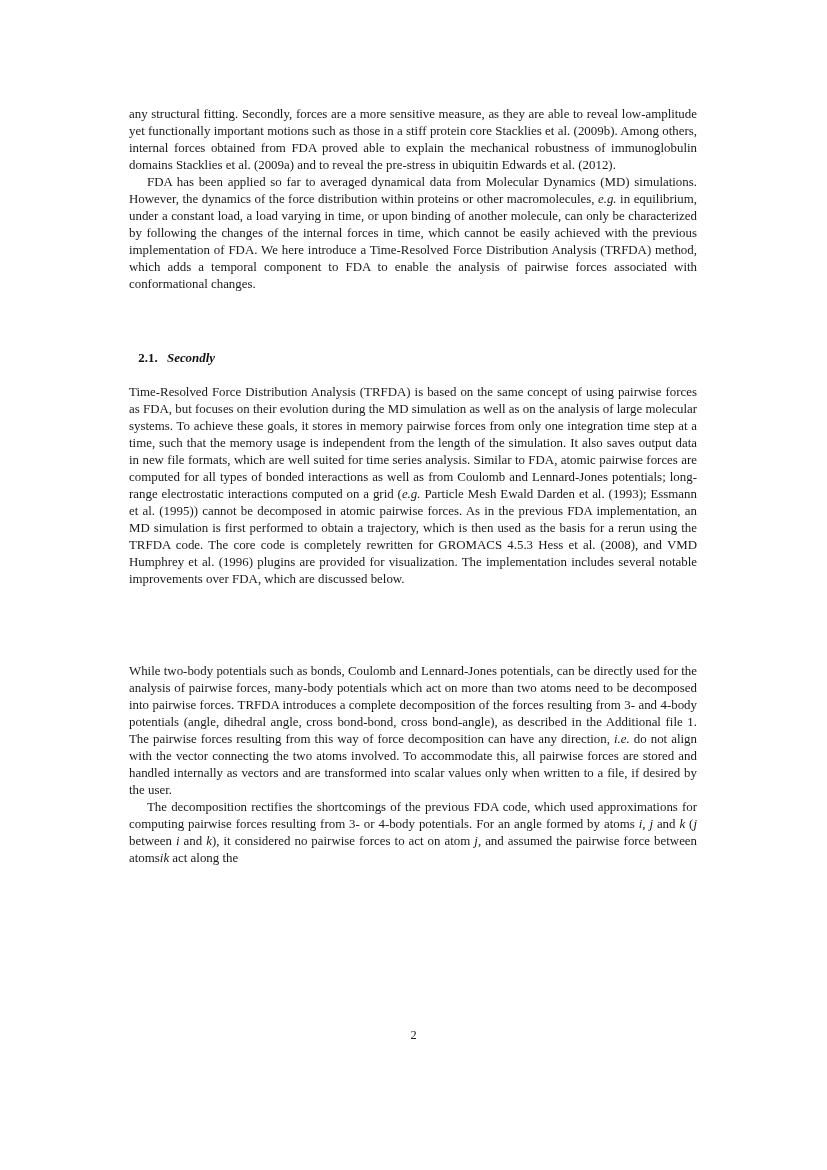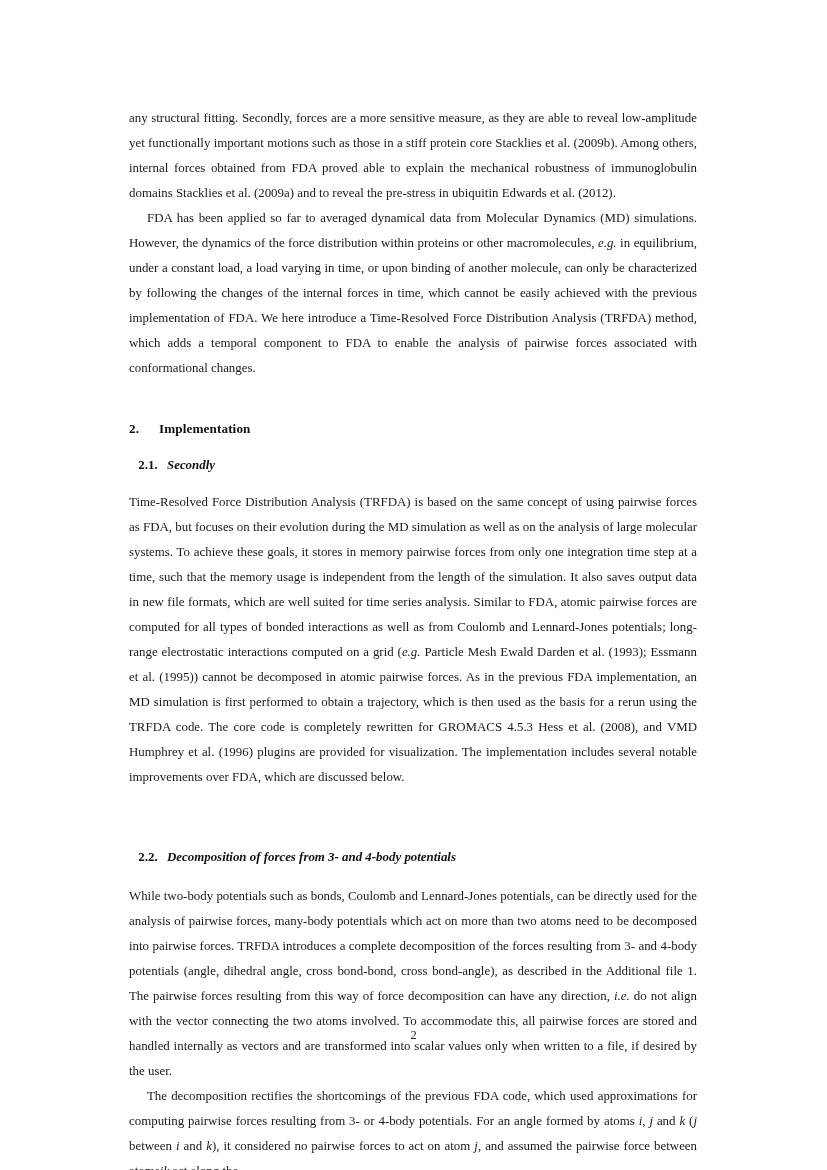--- a/index.html
+++ b/index.html
@@ -25,21 +25,21 @@
   }
   .content {
     position: absolute;
     left: 129px;
     top: 106px;
     width: 568px;
   }
   p.body-text {
     margin: 0;
     font-size: 12.9px;
-    line-height: 25px;
+    line-height: 17px;
     text-align: justify;
     text-justify: inter-word;
     hyphens: none;
     color: #191919;
   }
   p.body-text.indent {
     text-indent: 18px;
   }
   h2.section-heading {
     margin: 0;
@@ -92,33 +92,31 @@
 <div class="page">
 
   <div class="content">
 
     <p class="body-text">any structural fitting. Secondly, forces are a more sensitive measure, as they are able to reveal low-amplitude yet functionally important motions such as those in a stiff protein core Stacklies et al. (2009b). Among others, internal forces obtained from FDA proved able to explain the mechanical robustness of immunoglobulin domains Stacklies et al. (2009a) and to reveal the pre-stress in ubiquitin Edwards et al. (2012).</p>
 
     <p class="body-text indent"><span>FDA has been applied so far to averaged dynamical data from Molecular Dynamics (MD) simulations. However, the dynamics of the force distribution within proteins or other macromolecules, </span><span class="it">e.g.</span><span> in equilibrium, under a constant load, a load varying in time, or upon binding of another molecule, can only be characterized by following the changes of the internal forces in time, which cannot be easily achieved with the previous implementation of FDA. We here introduce a Time-Resolved Force Distribution Analysis (TRFDA) method, which adds a temporal component to FDA to enable the analysis of pairwise forces associated with conformational changes.</span></p>
 
     <div class="gap-before-section"></div>
 
-    <h2 class="section-heading"><span class="num">2.</span><span>Implementation</span></h2>
 
     <div class="gap-before-subsection"></div>
 
     <h3 class="subsection-heading"><span class="num">2.1.</span><span class="title">Secondly</span></h3>
 
     <div class="gap-after-subsection"></div>
 
     <p class="body-text"><span>Time-Resolved Force Distribution Analysis (TRFDA) is based on the same concept of using pairwise forces as FDA, but focuses on their evolution during the MD simulation as well as on the analysis of large molecular systems. To achieve these goals, it stores in memory pairwise forces from only one integration time step at a time, such that the memory usage is independent from the length of the simulation. It also saves output data in new file formats, which are well suited for time series analysis. Similar to FDA, atomic pairwise forces are computed for all types of bonded interactions as well as from Coulomb and Lennard-Jones potentials; long-range electrostatic interactions computed on a grid (</span><span class="it">e.g.</span><span> Particle Mesh Ewald Darden et al. (1993); Essmann et al. (1995)) cannot be decomposed in atomic pairwise forces. As in the previous FDA implementation, an MD simulation is first performed to obtain a trajectory, which is then used as the basis for a rerun using the TRFDA code. The core code is completely rewritten for GROMACS 4.5.3 Hess et al. (2008), and VMD Humphrey et al. (1996) plugins are provided for visualization. The implementation includes several notable improvements over FDA, which are discussed below.</span></p>
 
     <div class="gap-before-section-22"></div>
 
-    <h3 class="subsection-heading"><span class="num">2.2.</span><span class="title">Decomposition of forces from 3- and 4-body potentials</span></h3>
 
     <div class="gap-after-subsection-22"></div>
 
     <p class="body-text"><span>While two-body potentials such as bonds, Coulomb and Lennard-Jones potentials, can be directly used for the analysis of pairwise forces, many-body potentials which act on more than two atoms need to be decomposed into pairwise forces. TRFDA introduces a complete decomposition of the forces resulting from 3- and 4-body potentials (angle, dihedral angle, cross bond-bond, cross bond-angle), as described in the Additional file 1. The pairwise forces resulting from this way of force decomposition can have any direction, </span><span class="it">i.e.</span><span> do not align with the vector connecting the two atoms involved. To accommodate this, all pairwise forces are stored and handled internally as vectors and are transformed into scalar values only when written to a file, if desired by the user.</span></p>
 
     <p class="body-text indent"><span>The decomposition rectifies the shortcomings of the previous FDA code, which used approximations for computing pairwise forces resulting from 3- or 4-body potentials. For an angle formed by atoms </span><span class="mathvar">i</span><span>, </span><span class="mathvar">j</span><span> and </span><span class="mathvar">k</span><span> (</span><span class="mathvar">j</span><span> between </span><span class="mathvar">i</span><span> and </span><span class="mathvar">k</span><span>), it considered no pairwise forces to act on atom </span><span class="mathvar">j</span><span>, and assumed the pairwise force between atoms</span><span class="mathvar">ik</span><span> act along the</span></p>
 
   </div>
 
   <div class="page-number">2</div>

